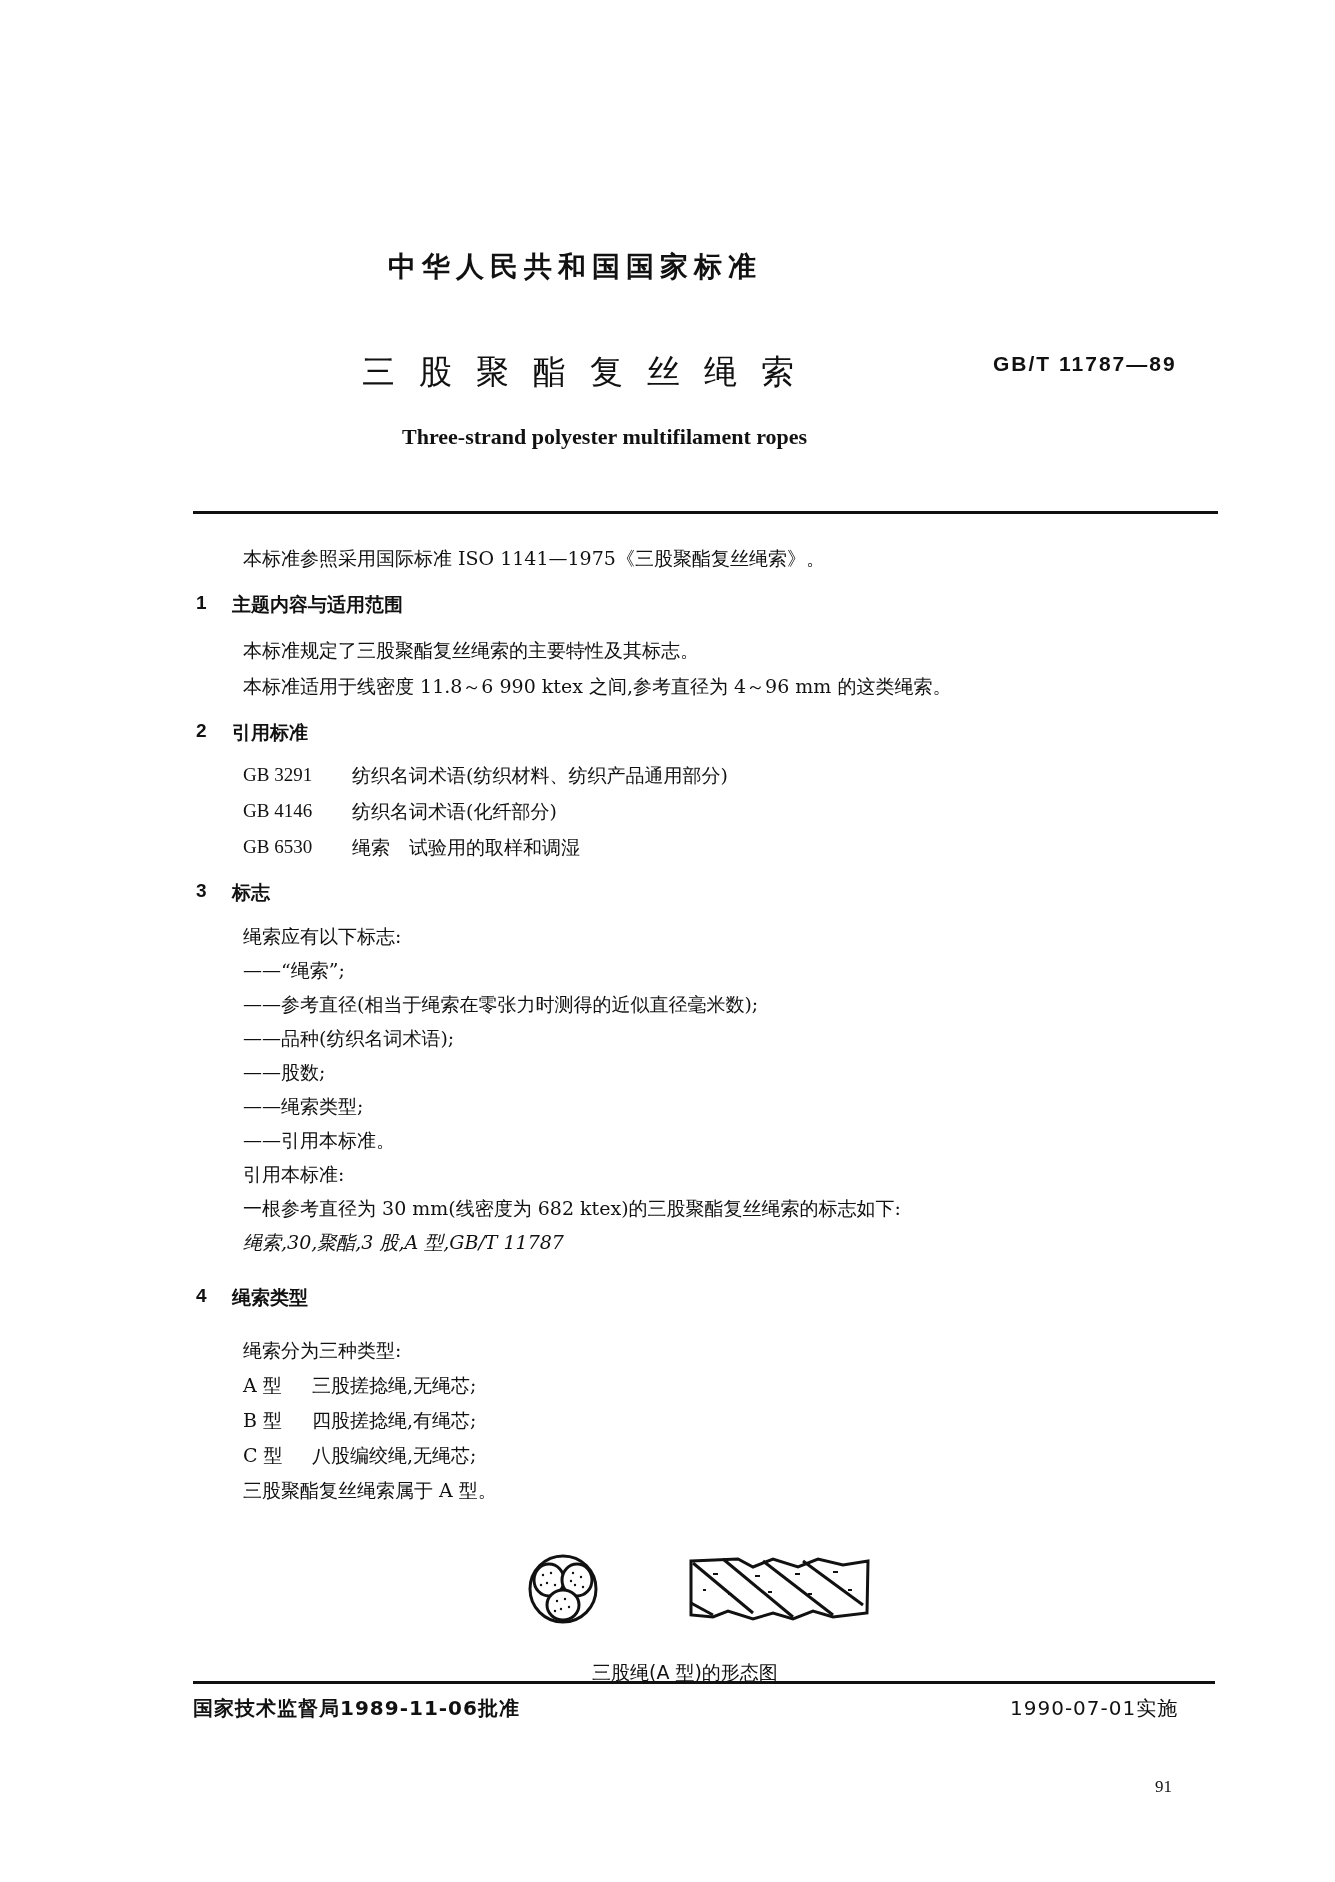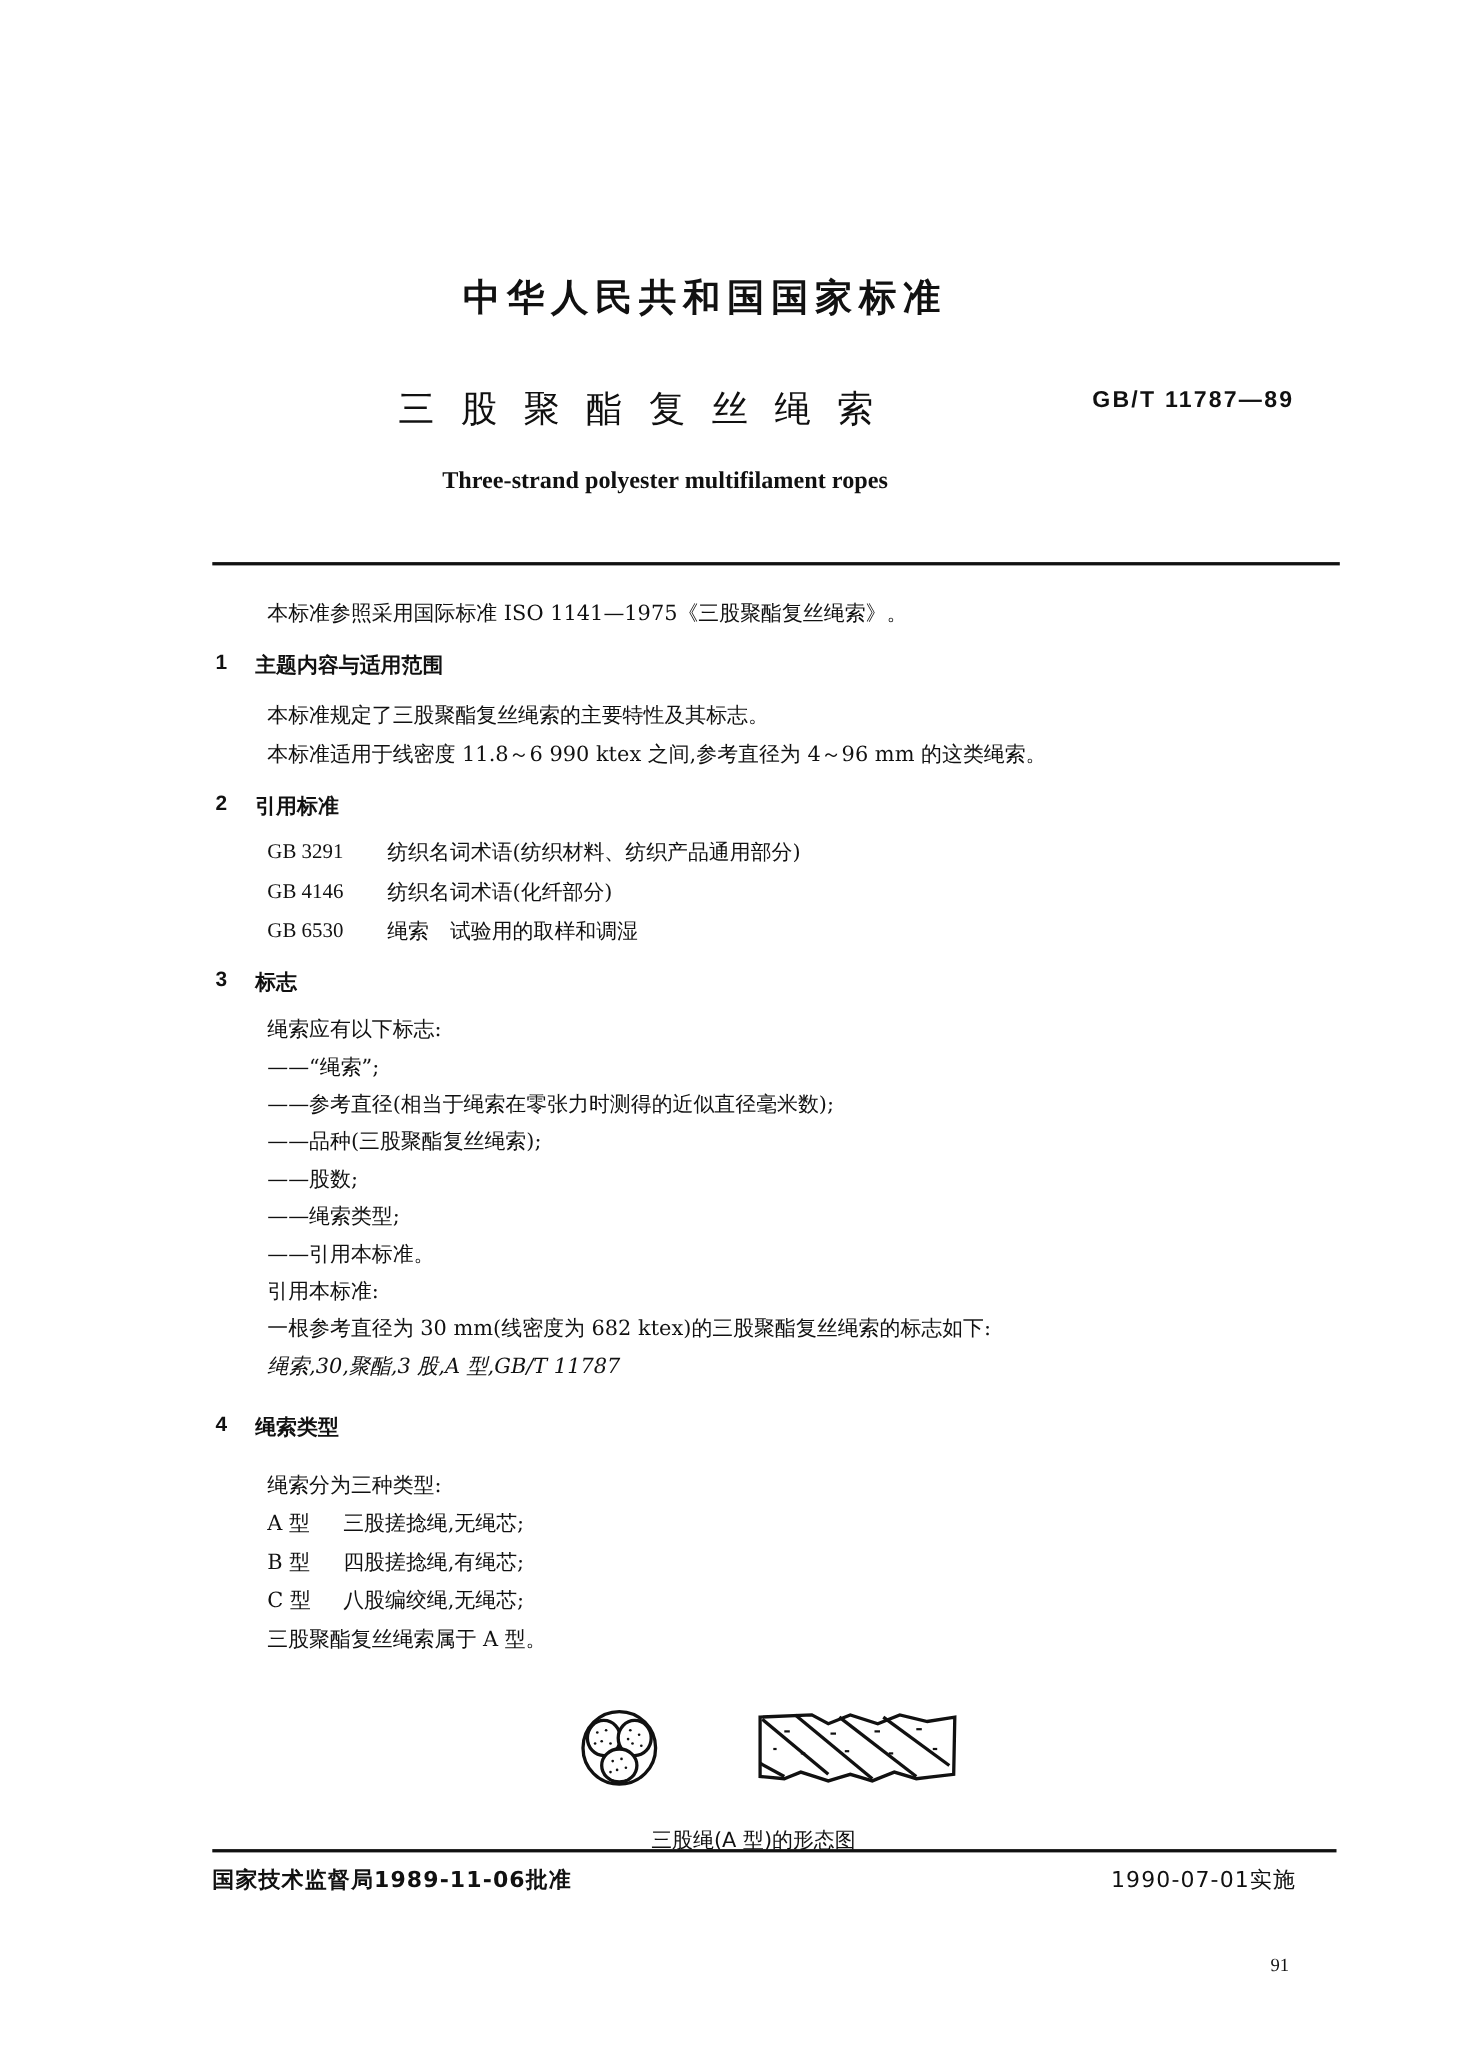--- a/index.html
+++ b/index.html
@@ -14,23 +14,22 @@
       overflow: hidden;
       color: #111111;
       font-family: "DejaVu Serif", "Liberation Serif", serif;
     }
     .abs { position: absolute; white-space: nowrap; }
 
     .national-title {
       left: 388px; top: 248px;
       font-family: Liberation Sans, sans-serif;
       font-weight: bold;
-      font-size: 34px;
+      font-size: 28px;
       letter-spacing: 6px;
-      margin-left: 33px;
     }
     .doc-title {
       left: 362px; top: 350px;
       font-family: "DejaVu Sans", sans-serif;
       font-weight: normal;
       font-size: 33px;
       letter-spacing: 24px;
     }
     .std-code {
       left: 993px; top: 352px;
@@ -133,21 +132,21 @@
 <div class="abs ref-code" style="top:800px;">GB 4146</div>
 <div class="abs p ref-title" style="top:799px;">纺织名词术语(化纤部分)</div>
 <div class="abs ref-code" style="top:836px;">GB 6530</div>
 <div class="abs p ref-title" style="top:835px;text-align:center;">绳索　试验用的取样和调湿</div>
 
 <div class="abs sec-num" style="top:880px;">3</div>
 <div class="abs sec-title" style="top:880px;">标志</div>
 <div class="abs p body-text" style="top:924px;">绳索应有以下标志:</div>
 <div class="abs p body-text" style="top:958px;">——“绳索”;</div>
 <div class="abs p body-text" style="top:992px;">——参考直径(相当于绳索在零张力时测得的近似直径毫米数);</div>
-<div class="abs p body-text" style="top:1026px;">——品种(三股聚酯复丝绳索);</div>
+<div class="abs p body-text" style="top:1026px;">——品种(纺织名词术语);</div>
 <div class="abs p body-text" style="top:1060px;">——股数;</div>
 <div class="abs p body-text" style="top:1094px;">——绳索类型;</div>
 <div class="abs p body-text" style="top:1128px;">——引用本标准。</div>
 <div class="abs p body-text" style="top:1162px;">引用本标准:</div>
 <div class="abs p body-text" style="top:1196px;">一根参考直径为 30 mm(线密度为 682 ktex)的三股聚酯复丝绳索的标志如下:</div>
 <div class="abs p body-text" style="top:1230px;font-style:italic;">绳索,30,聚酯,3 股,A 型,GB/T 11787</div>
 
 <div class="abs sec-num" style="top:1285px;">4</div>
 <div class="abs sec-title" style="top:1285px;">绳索类型</div>
 <div class="abs p body-text" style="top:1338px;">绳索分为三种类型:</div>

